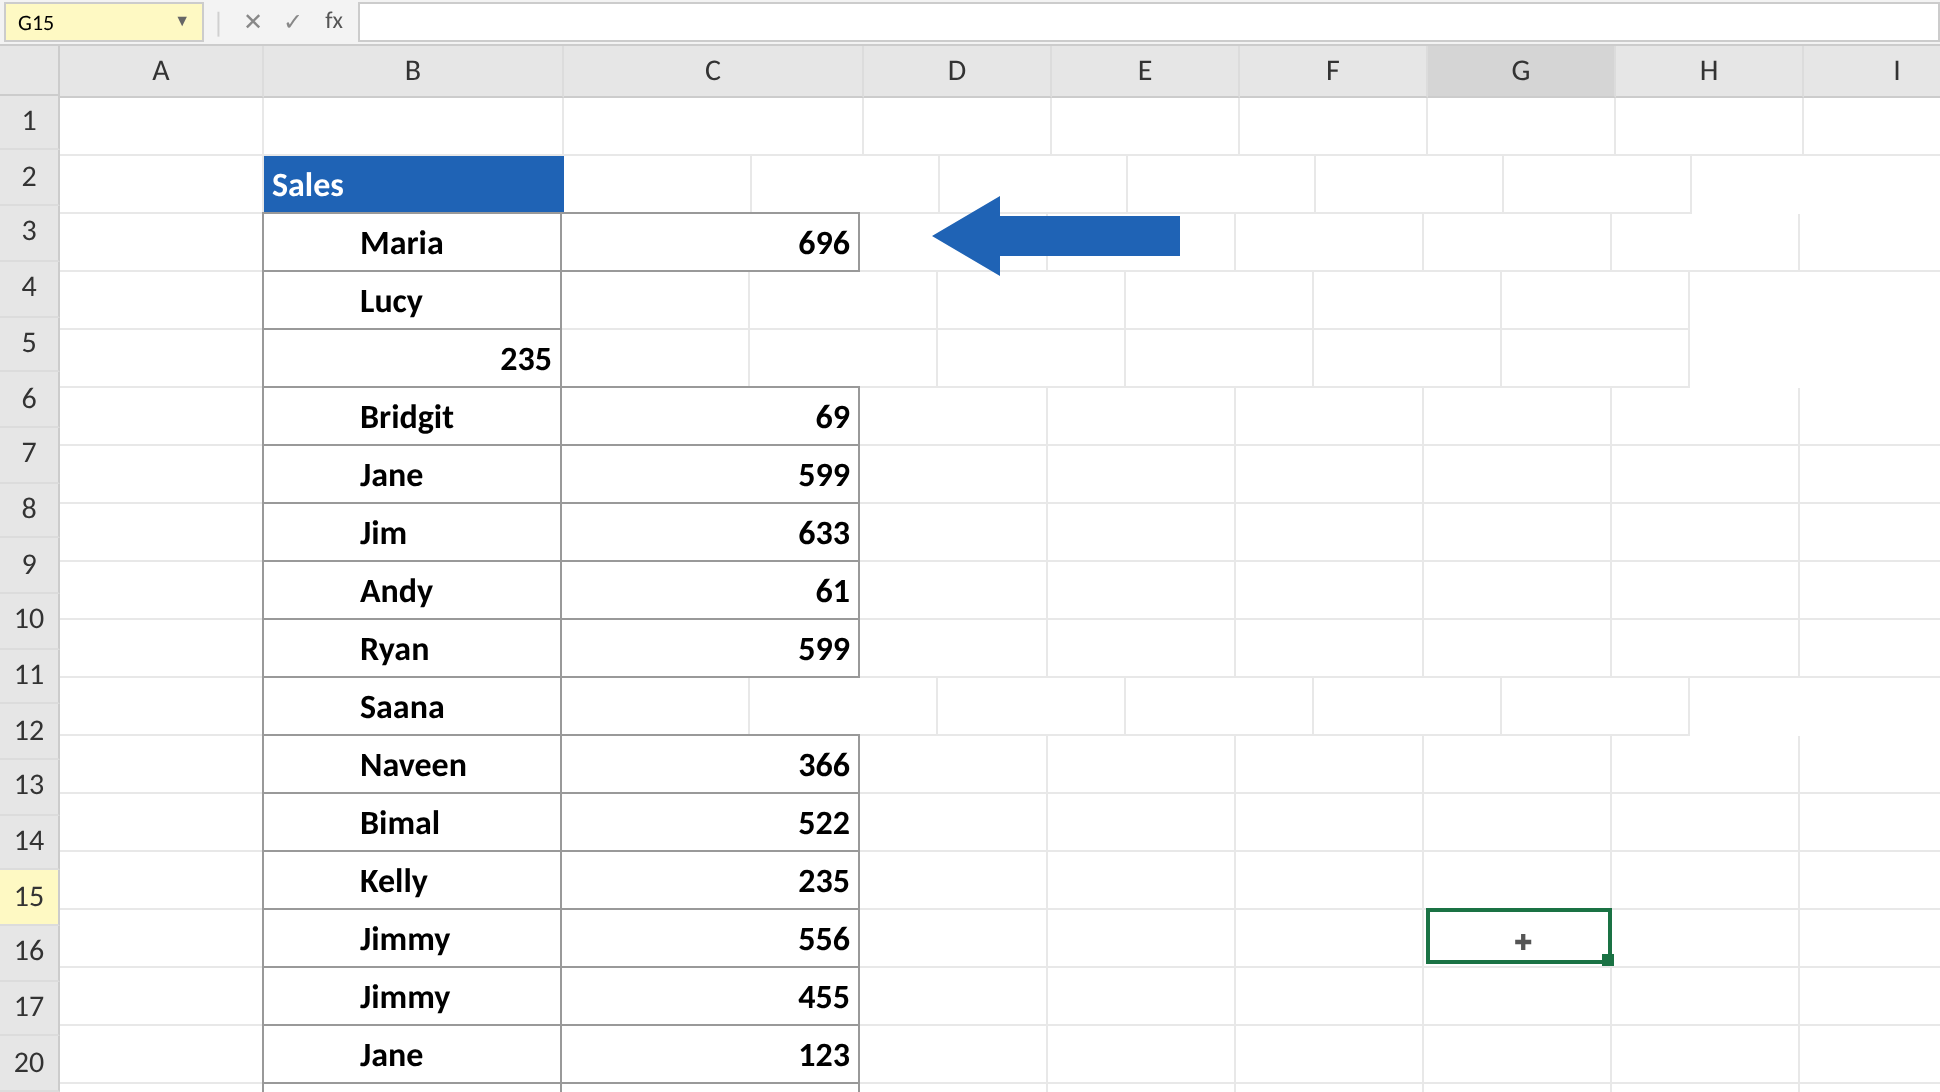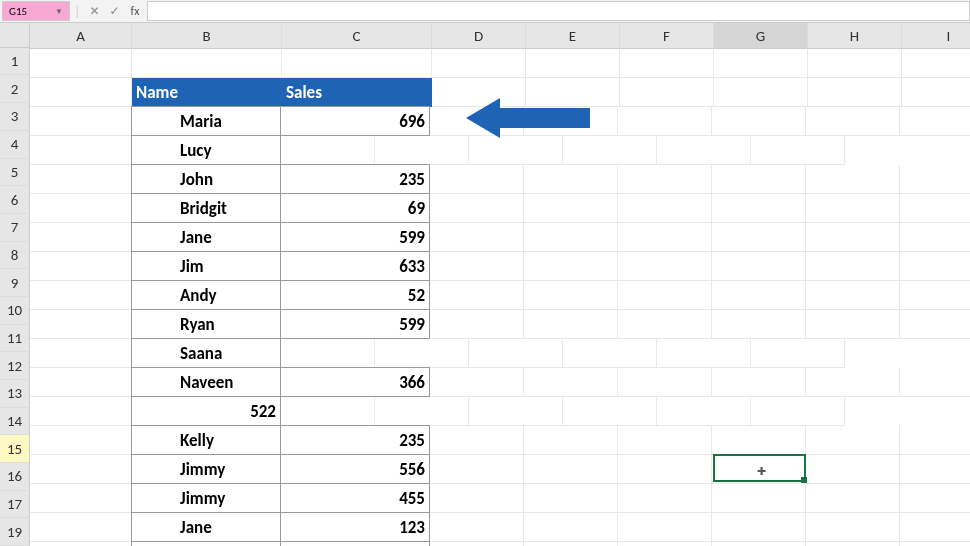--- a/index.html
+++ b/index.html
@@ -18,23 +18,23 @@
     }
     .formula-bar {
       display: flex;
       height: 23px;
       align-items: center;
       border-bottom: 1px solid #ccc;
       background: #f3f3f3;
       font-size: 11px;
     }
     .name-box {
-      width: 68px;
+      width: 100px;
       height: 20px;
-      background: #f9a8d4;
+      background: #fef9c3;
       border: 1px solid #ccc;
       padding: 2px 6px;
       display: flex;
       align-items: center;
       justify-content: space-between;
       margin-left: 2px;
     }
     .name-box-dropdown {
       color: #666;
       font-size: 8px;
@@ -203,21 +203,21 @@
       <div class="row-h">8</div>
       <div class="row-h">9</div>
       <div class="row-h">10</div>
       <div class="row-h">11</div>
       <div class="row-h">12</div>
       <div class="row-h">13</div>
       <div class="row-h">14</div>
       <div class="row-h active">15</div>
       <div class="row-h">16</div>
       <div class="row-h">17</div>
-      <div class="row-h">19</div>
+      <div class="row-h">20</div>
     </div>
   <div class="grid">
     <div class="col-headers">
         <div class="col-h w-a">A</div>
         <div class="col-h w-b">B</div>
         <div class="col-h w-c">C</div>
         <div class="col-h w-rest">D</div>
         <div class="col-h w-rest">E</div>
         <div class="col-h w-rest">F</div>
         <div class="col-h w-rest active">G</div>
@@ -231,21 +231,20 @@
           <div class="cell w-c"></div>
           <div class="cell w-rest"></div>
           <div class="cell w-rest"></div>
           <div class="cell w-rest"></div>
           <div class="cell w-rest"></div>
           <div class="cell w-rest"></div>
           <div class="cell w-rest"></div>
         </div>
         <div class="cells-row">
           <div class="cell w-a"></div>
-          <div class="cell w-b header-cell">Name</div>
           <div class="cell w-c header-cell">Sales</div>
           <div class="cell w-rest"></div>
           <div class="cell w-rest"></div>
           <div class="cell w-rest"></div>
           <div class="cell w-rest"></div>
           <div class="cell w-rest"></div>
           <div class="cell w-rest"></div>
         </div>
         <div class="cells-row">
           <div class="cell w-a"></div>
@@ -263,21 +262,20 @@
           <div class="cell w-b data-cell text">Lucy</div>
           <div class="cell w-rest"></div>
           <div class="cell w-rest"></div>
           <div class="cell w-rest"></div>
           <div class="cell w-rest"></div>
           <div class="cell w-rest"></div>
           <div class="cell w-rest"></div>
         </div>
         <div class="cells-row">
           <div class="cell w-a"></div>
-          <div class="cell w-b data-cell text">John</div>
           <div class="cell w-c data-cell num">235</div>
           <div class="cell w-rest"></div>
           <div class="cell w-rest"></div>
           <div class="cell w-rest"></div>
           <div class="cell w-rest"></div>
           <div class="cell w-rest"></div>
           <div class="cell w-rest"></div>
         </div>
         <div class="cells-row">
           <div class="cell w-a"></div>
@@ -308,21 +306,21 @@
           <div class="cell w-rest"></div>
           <div class="cell w-rest"></div>
           <div class="cell w-rest"></div>
           <div class="cell w-rest"></div>
           <div class="cell w-rest"></div>
           <div class="cell w-rest"></div>
         </div>
         <div class="cells-row">
           <div class="cell w-a"></div>
           <div class="cell w-b data-cell text">Andy</div>
-          <div class="cell w-c data-cell num">52</div>
+          <div class="cell w-c data-cell num">61</div>
           <div class="cell w-rest"></div>
           <div class="cell w-rest"></div>
           <div class="cell w-rest"></div>
           <div class="cell w-rest"></div>
           <div class="cell w-rest"></div>
           <div class="cell w-rest"></div>
         </div>
         <div class="cells-row">
           <div class="cell w-a"></div>
           <div class="cell w-b data-cell text">Ryan</div>
@@ -350,20 +348,21 @@
           <div class="cell w-c data-cell num">366</div>
           <div class="cell w-rest"></div>
           <div class="cell w-rest"></div>
           <div class="cell w-rest"></div>
           <div class="cell w-rest"></div>
           <div class="cell w-rest"></div>
           <div class="cell w-rest"></div>
         </div>
         <div class="cells-row">
           <div class="cell w-a"></div>
+          <div class="cell w-b data-cell text">Bimal</div>
           <div class="cell w-c data-cell num">522</div>
           <div class="cell w-rest"></div>
           <div class="cell w-rest"></div>
           <div class="cell w-rest"></div>
           <div class="cell w-rest"></div>
           <div class="cell w-rest"></div>
           <div class="cell w-rest"></div>
         </div>
         <div class="cells-row">
           <div class="cell w-a"></div>

